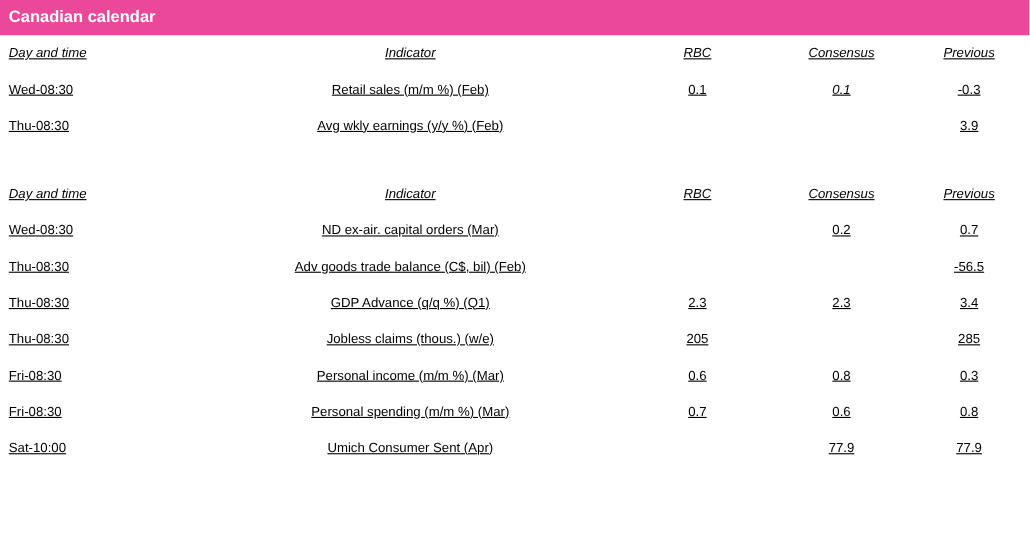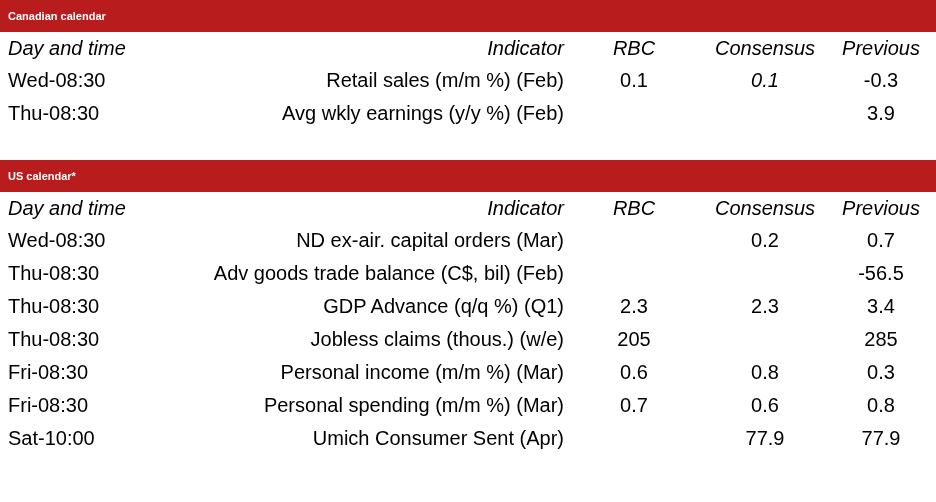--- a/index.html
+++ b/index.html
@@ -14,53 +14,54 @@
     color: #000000;
     overflow: hidden;
   }
   .doc {
     width: 936px;
   }
   section.cal {
     margin: 0 0 30px 0;
   }
   .bar {
-    background: #b91c1c;
+    background: #ec4899;
     color: #ffffff;
-    font-size: 11px;
+    font-size: 15px;
     font-weight: bold;
     height: 32px;
     line-height: 32px;
     padding-left: 8px;
     box-sizing: border-box;
   }
   table.cal-table {
     width: 936px;
     border-collapse: collapse;
     table-layout: fixed;
   }
   table.cal-table th,
   table.cal-table td {
     padding: 0;
-    font-size: 20px;
+    font-size: 12px;
     white-space: nowrap;
     overflow: visible;
     vertical-align: middle;
+    text-decoration: underline;
   }
   thead th {
     font-style: italic;
     font-weight: normal;
     height: 32px;
     text-align: left;
   }
   tbody td {
     height: 33px;
   }
   .col-day   { text-align: left; padding-left: 8px !important; }
-  .col-indicator { text-align: right; padding-left: 8px !important; }
+  .col-indicator { text-align: center; padding-left: 8px !important; }
   .col-rbc, .col-consensus, .col-previous { text-align: center; }
   th.col-rbc, th.col-consensus, th.col-previous { text-align: center; }
   td.italic { font-style: italic; }
   .source {
     margin-top: 16px;
     padding-left: 8px;
     font-size: 16px;
     font-style: italic;
     white-space: pre;
   }
@@ -104,23 +105,20 @@
             <td class="col-indicator">Avg wkly earnings (y/y %) (Feb)</td>
             <td class="col-rbc"></td>
             <td class="col-consensus"></td>
             <td class="col-previous">3.9</td>
           </tr>
         </tbody>
     </table>
   </section>
 
   <section class="cal">
-    <div class="bar">
-      <span>US calendar*</span>
-    </div>
     <table class="cal-table">
       <colgroup>
         <col style="width:174px">
           <col style="width:390px">
           <col style="width:140px">
           <col style="width:122px">
           <col style="width:110px">
       </colgroup>
       <thead>
         <tr>

